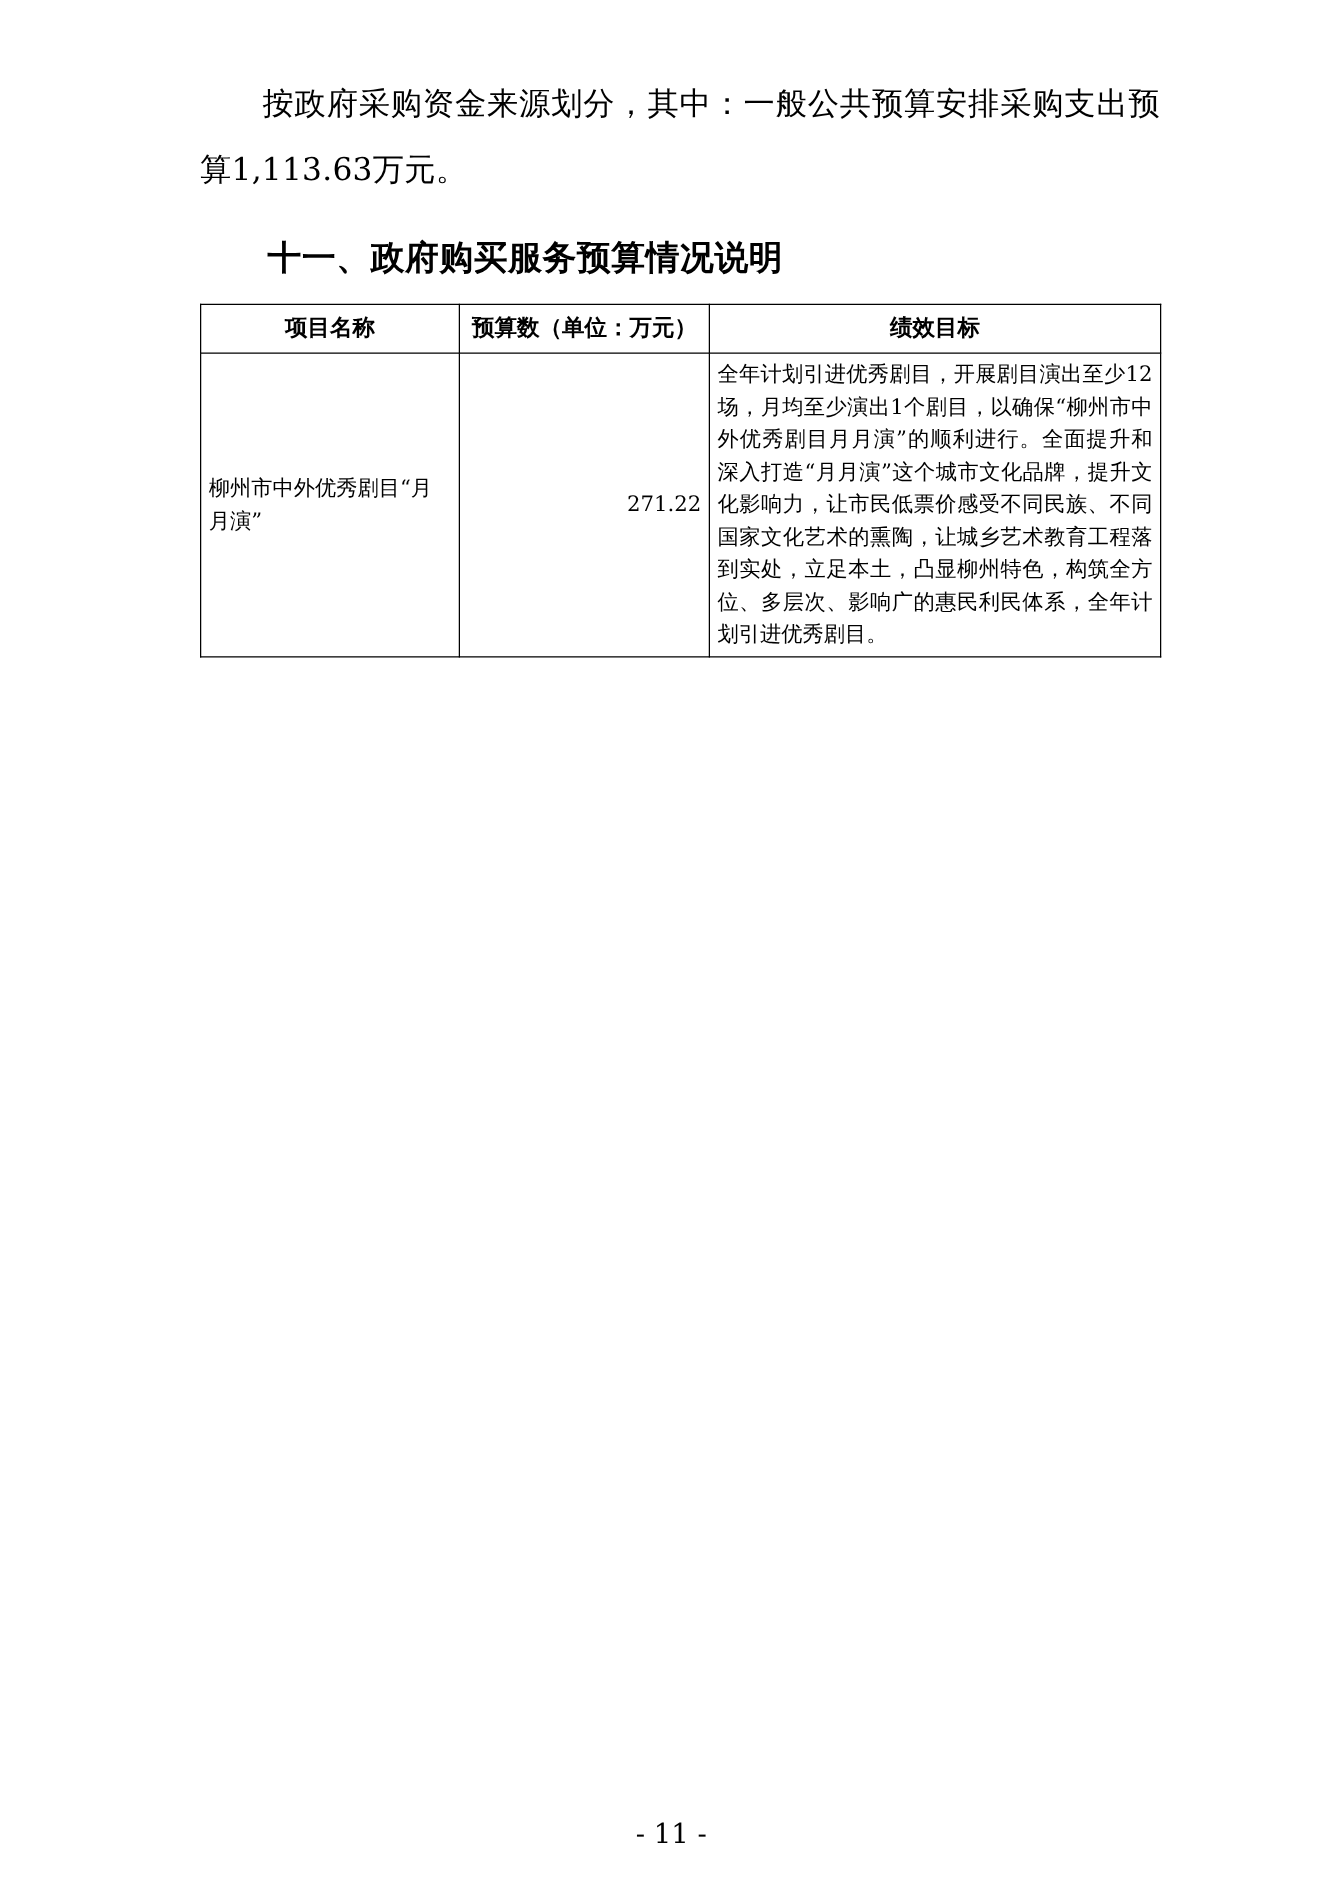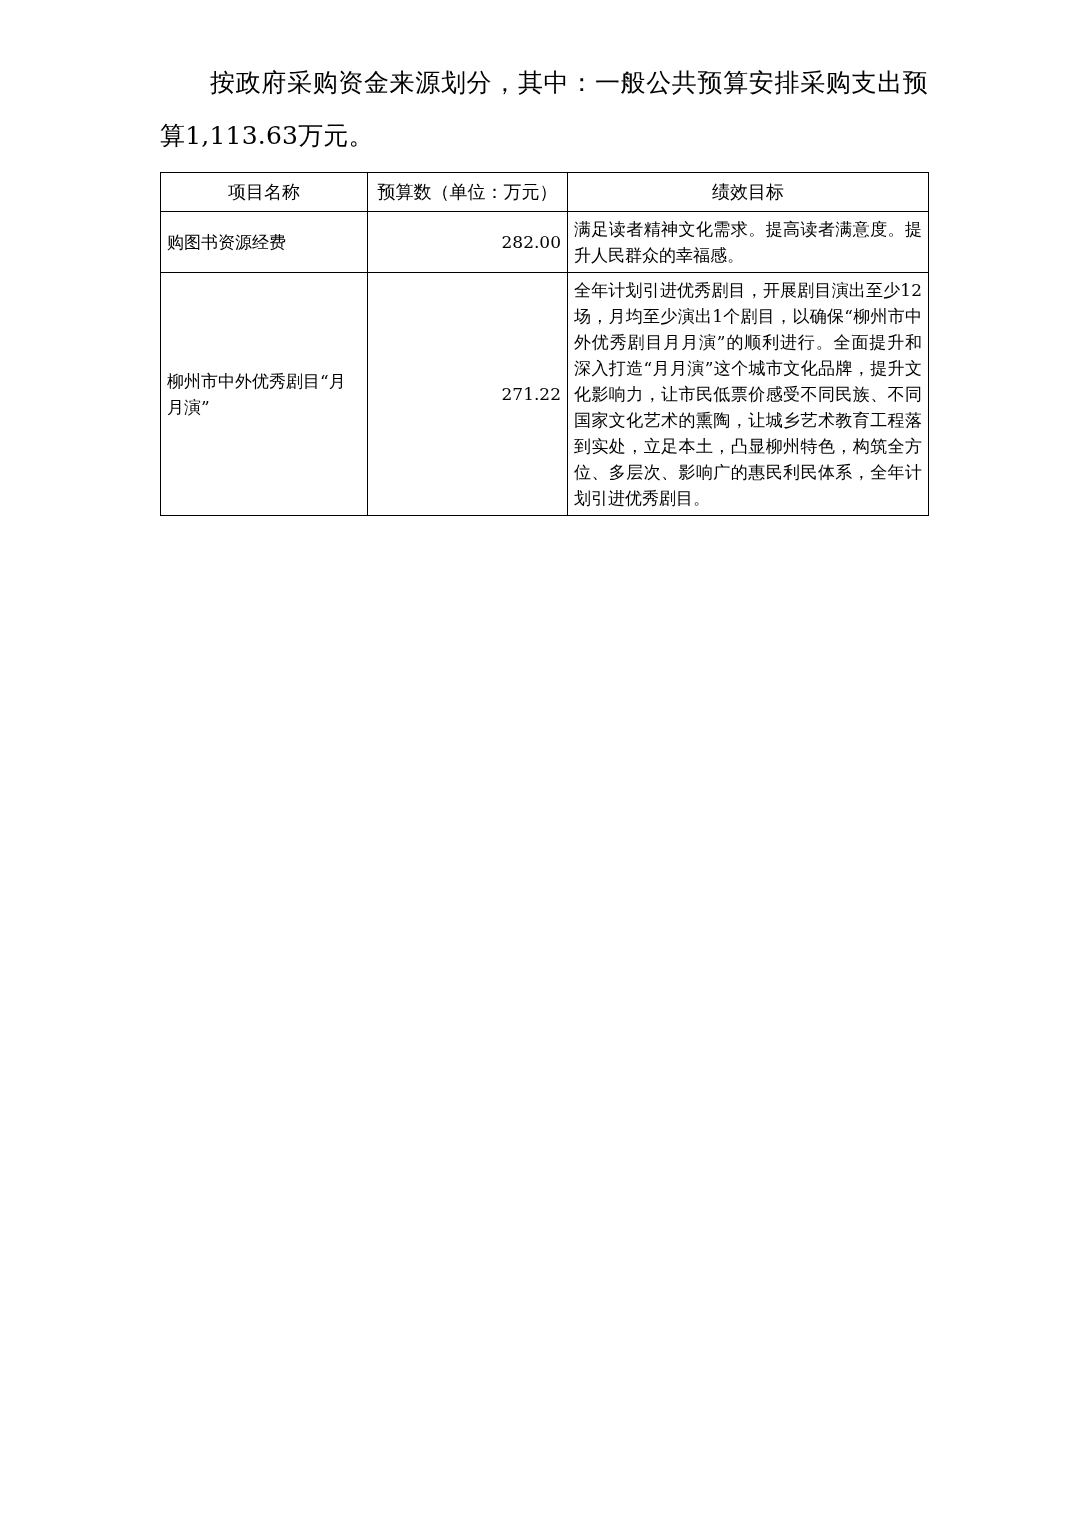--- a/index.html
+++ b/index.html
@@ -59,21 +59,21 @@
   table.perf-table td {
     border: 1px solid #000000;
     padding: 4px 6px;
     font-size: 17px;
     line-height: 26px;
     vertical-align: middle;
     font-family: "DejaVu Serif", "Liberation Serif", serif;
   }
   table.perf-table th {
     text-align: center;
-    font-weight: normal;
+    font-weight: bold;
     font-size: 18px;
     padding: 6px 4px;
   }
   .col-name { width: 207px; }
   .col-budget { width: 200px; }
   .col-goal { width: 361px; }
 
   td.cell-name {
     text-align: left;
     padding-left: 8px;
@@ -99,47 +99,44 @@
   }
 </style>
 </head>
 <body>
 
 <div class="page">
   <div class="content">
 
     <p class="body-text">按政府采购资金来源划分，其中：一般公共预算安排采购支出预算1,113.63万元。</p>
 
+    <h2 class="section-heading">十一、政府购买服务预算情况说明</h2>
 
 
 
 
 
     <table class="perf-table">
       <colgroup>
         <col class="col-name">
         <col class="col-budget">
         <col class="col-goal">
       </colgroup>
       <thead>
         <tr>
           <th>项目名称</th>
           <th>预算数（单位：万元）</th>
           <th>绩效目标</th>
         </tr>
       </thead>
       <tbody>
         <tr>
-          <td class="cell-name">购图书资源经费</td>
-          <td class="cell-budget">282.00</td>
-          <td class="cell-goal">满足读者精神文化需求。提高读者满意度。提升人民群众的幸福感。</td>
-        </tr>
-        <tr>
           <td class="cell-name">柳州市中外优秀剧目“月月演”</td>
           <td class="cell-budget">271.22</td>
           <td class="cell-goal">全年计划引进优秀剧目，开展剧目演出至少12场，月均至少演出1个剧目，以确保“柳州市中外优秀剧目月月演”的顺利进行。全面提升和深入打造“月月演”这个城市文化品牌，提升文化影响力，让市民低票价感受不同民族、不同国家文化艺术的熏陶，让城乡艺术教育工程落到实处，立足本土，凸显柳州特色，构筑全方位、多层次、影响广的惠民利民体系，全年计划引进优秀剧目。</td>
         </tr>
       </tbody>
     </table>
 
   </div>
 
+  <div class="page-number">- 11 -</div>
 </div>
 
 </body></html>

